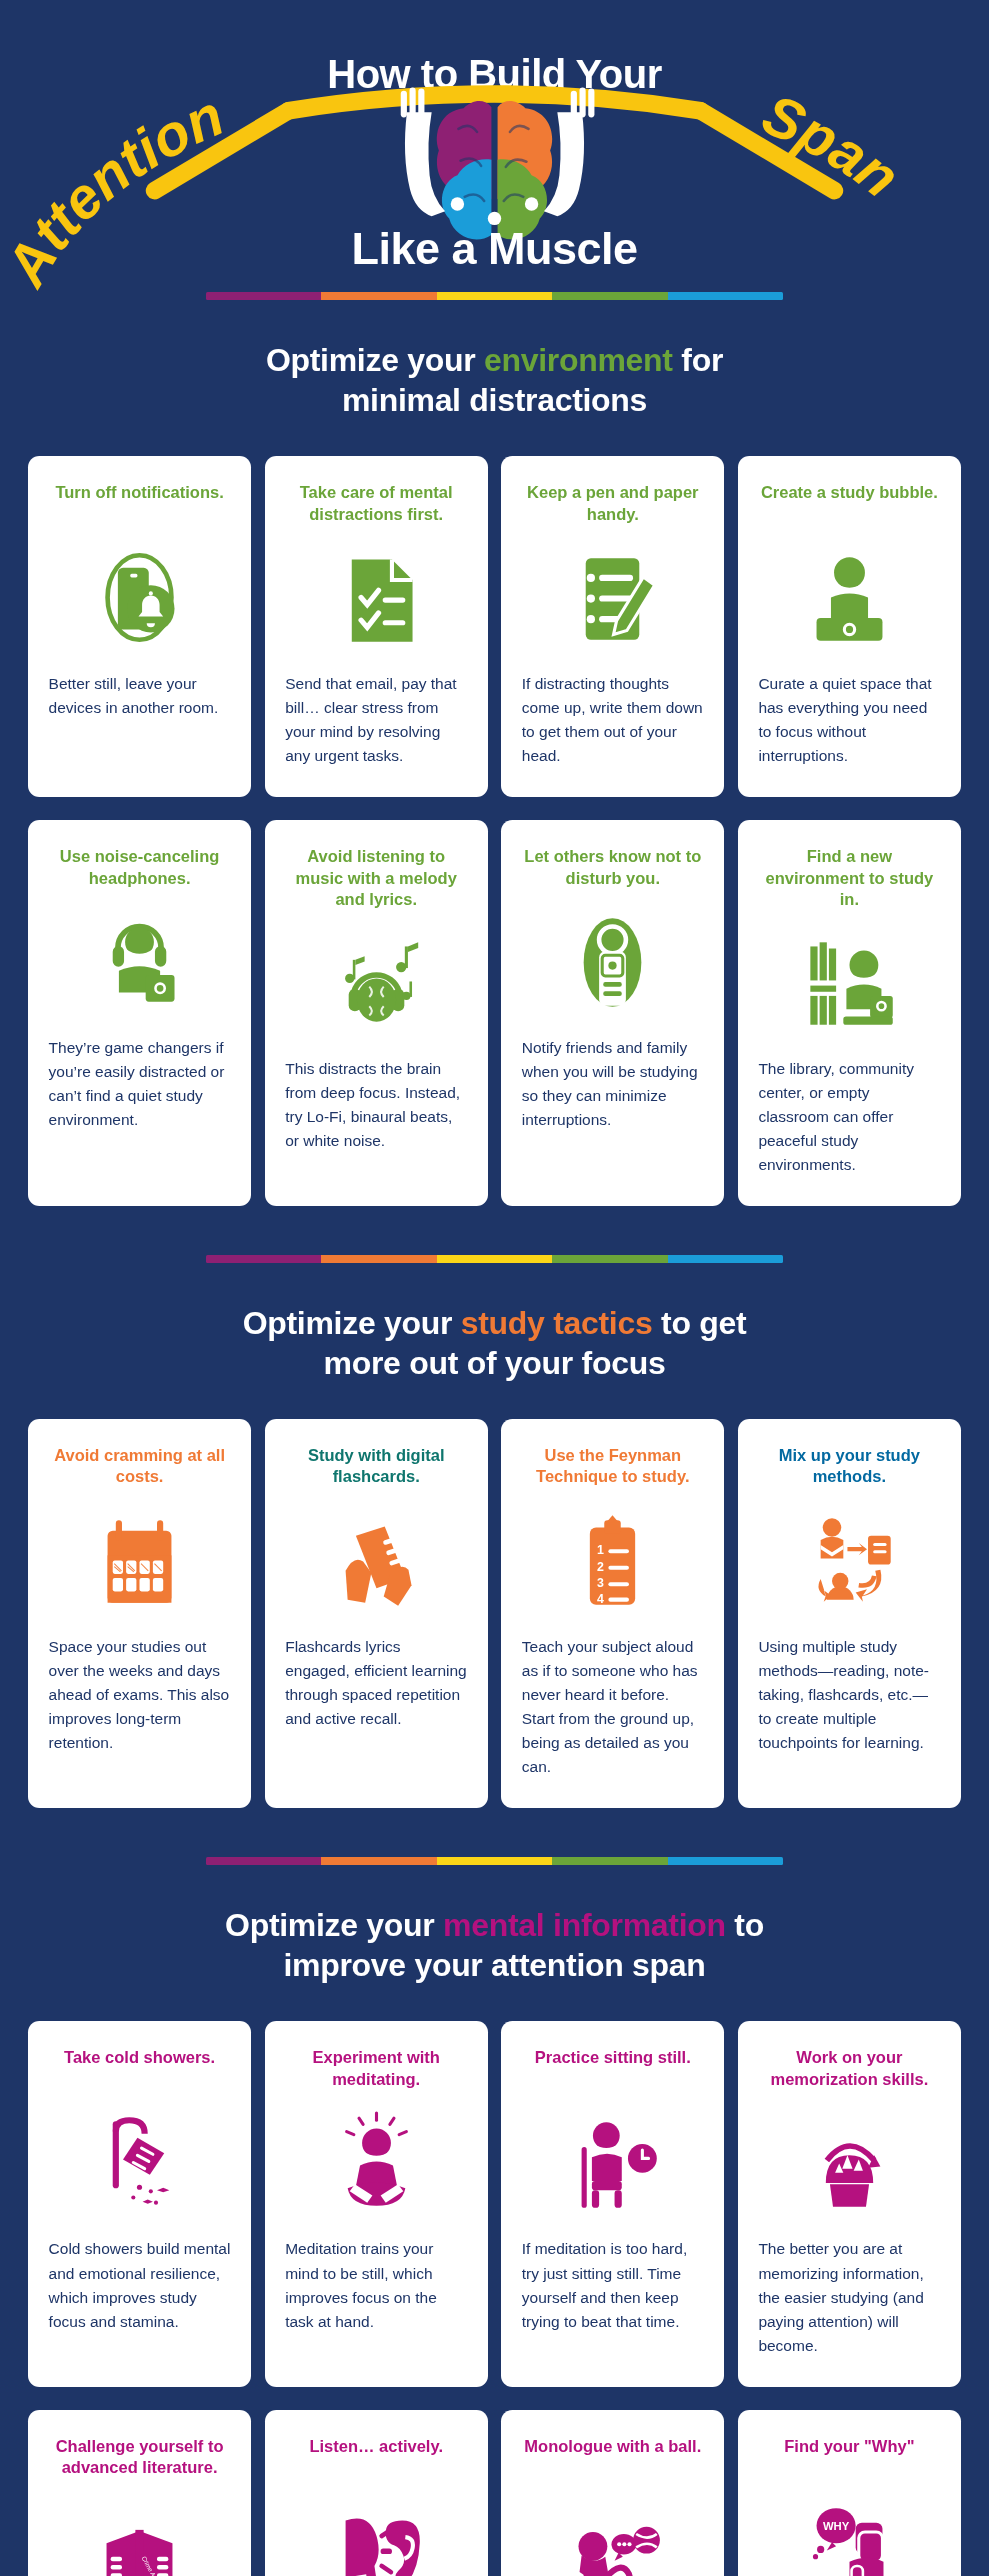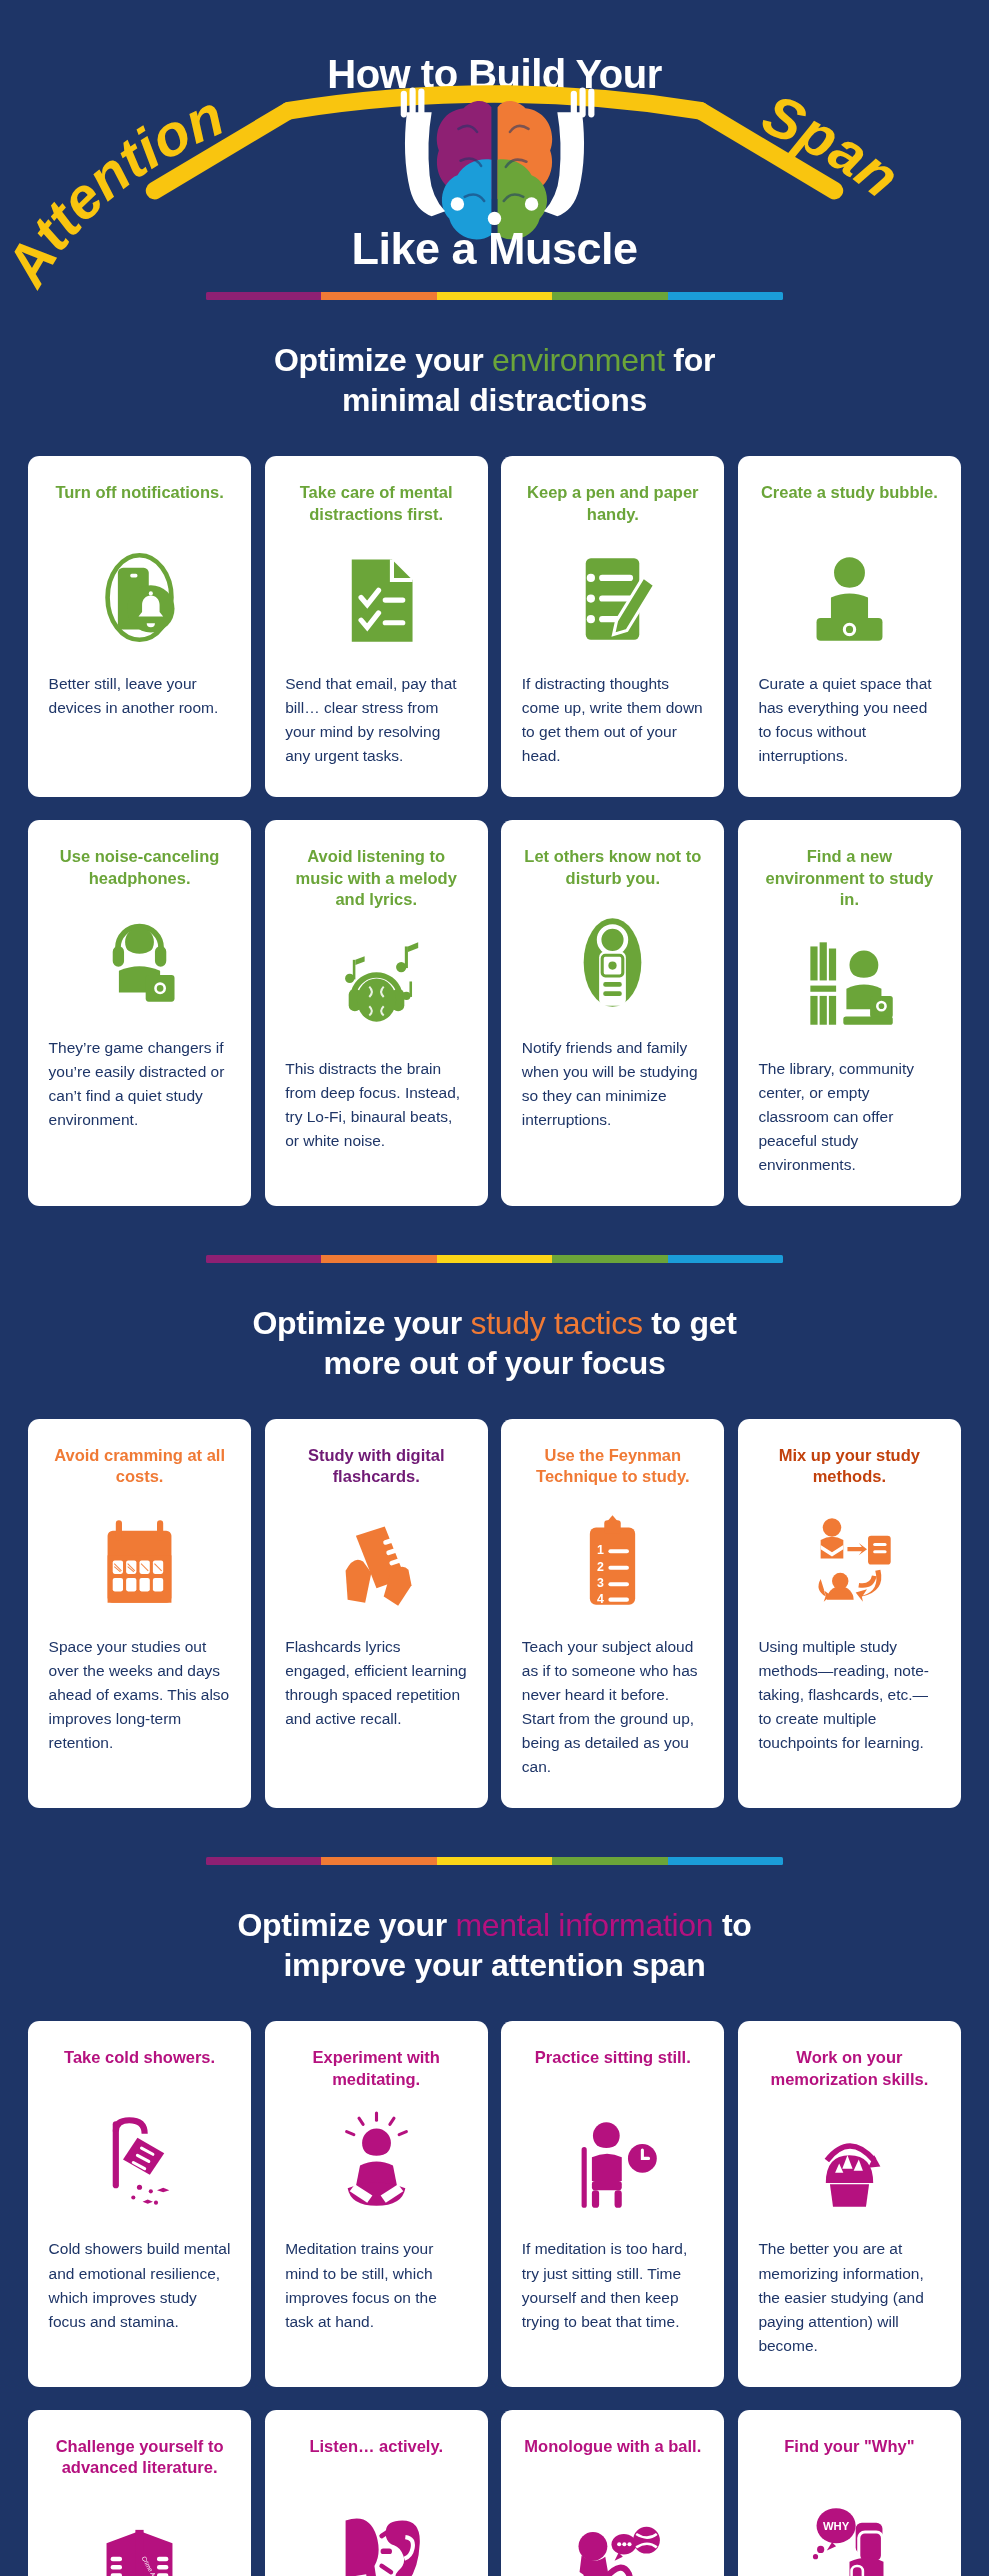--- a/index.html
+++ b/index.html
@@ -39,21 +39,21 @@
   .divider span { flex:1; display:block; height:100%; }
 
   
   .section { width:989px; }
   .section-title {
     text-align:center; color:#ffffff;
     font-size:32px; font-weight:bold; line-height:1.25;
     padding:40px 0 36px 0;
     letter-spacing:-0.3px;
   }
-  .section-title .hl { font-weight:normal; }
+  .section-title .hl { font-weight:bold; }
 
   .card-row {
     display:flex; justify-content:center;
     gap:13.4px; padding:0 28px;
   }
   .card {
     width:224px;
     background:#ffffff;
     border-radius:11.3px;
     padding:26px 20.6px 29px 20.6px;
@@ -322,21 +322,21 @@
         <path d="M51,106 l14,14 M51,112 l12,10"></path>
                 <path d="M77,106 l14,14 M77,112 l12,10"></path>
         <path d="M103,106 l14,14"></path>
                 <path d="M129,106 l14,14"></path>
        </g>
             </svg>
           </div>
         <div class="card-body">Space your studies out over the weeks and days ahead of exams. This also improves long-term retention.</div>
       </div>
         <div class="card">
-        <div class="card-title" style="color:#701a75">Study with digital flashcards.</div>
+        <div class="card-title" style="color:#0f766e">Study with digital flashcards.</div>
         <div class="card-icon">
             <svg viewBox="0 0 200 200" width="103" height="103">
               <g fill="#f07a35">
         <path d="M60,52 l56,-18 40,100 -56,20z"></path>
         <path d="M40,120 q16,-30 34,-18 l16,22 -12,58 -34,-6z"></path>
         <path d="M126,128 q22,-26 36,-10 l6,30 -26,40 -28,-18z"></path>
        </g>
        <g fill="#fff">
         <rect x="112" y="62" width="38" height="9" rx="4" transform="rotate(-18 112 62)"></rect>
         <rect x="118" y="82" width="38" height="9" rx="4" transform="rotate(-18 118 82)"></rect>
@@ -363,21 +363,21 @@
         <rect x="92" y="78" width="40" height="8" rx="4"></rect>
                 <rect x="92" y="110" width="40" height="8" rx="4"></rect>
         <rect x="92" y="142" width="40" height="8" rx="4"></rect>
                 <rect x="92" y="172" width="40" height="8" rx="4"></rect>
        </g>
             </svg>
           </div>
         <div class="card-body">Teach your subject aloud as if to someone who has never heard it before. Start from the ground up, being as detailed as you can.</div>
       </div>
         <div class="card">
-        <div class="card-title" style="color:#c2410c">Mix up your study methods.</div>
+        <div class="card-title" style="color:#0369a1">Mix up your study methods.</div>
         <div class="card-icon">
             <svg viewBox="0 0 200 200" width="103" height="103">
               <circle cx="66" cy="36" r="18" fill="#f07a35"></circle>
        <path d="M44,60 q22,-12 44,0 v36 h-44z" fill="#f07a35"></path>
        <path d="M44,70 l22,14 22,-14 v8 l-22,14 -22,-14z" fill="#fff"></path>
        <rect x="136" y="52" width="44" height="56" rx="6" fill="#f07a35"></rect>
        <g fill="#fff">
                 <rect x="146" y="66" width="26" height="6" rx="3"></rect>
                 <rect x="146" y="80" width="26" height="6" rx="3"></rect>
               </g>

